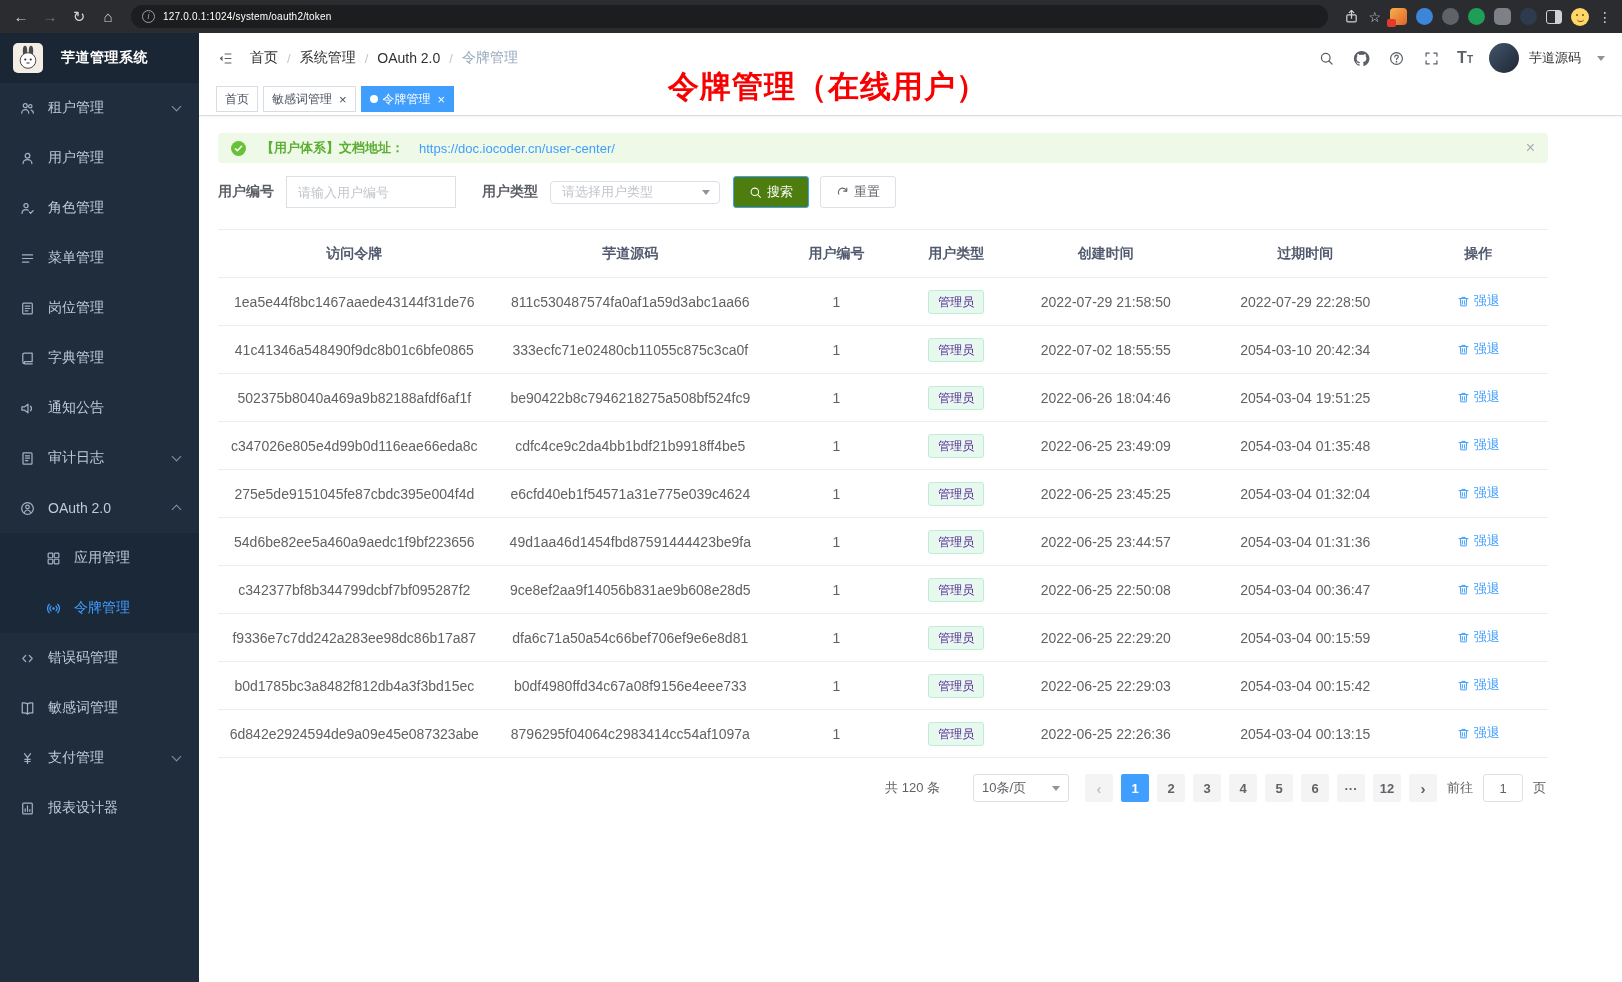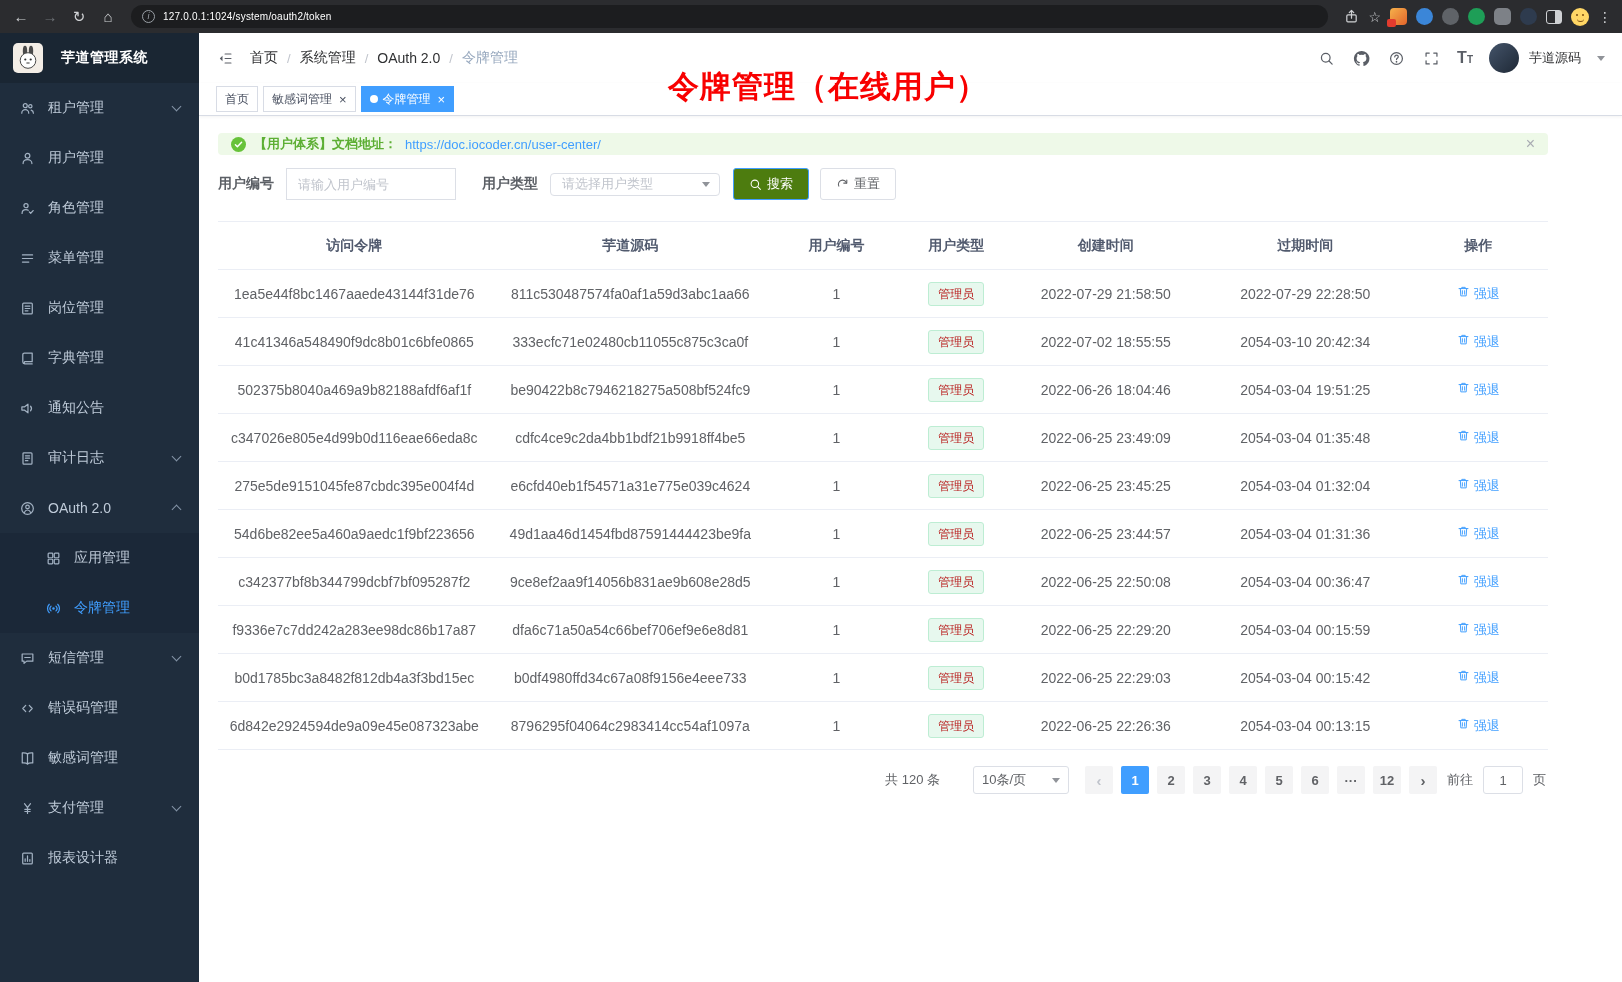--- a/index.html
+++ b/index.html
@@ -65,42 +65,42 @@
   
   .tags-bar{height:33px;display:flex;align-items:center;gap:5px;padding:0 17px;border-bottom:1px solid #d8dce5;box-shadow:0 1px 3px rgba(0,0,0,.05)}
   .tag{height:26px;display:inline-flex;align-items:center;gap:5px;padding:0 8px;border:1px solid #d8dce5;background:#fff;color:#495060;font-size:12px;cursor:pointer;white-space:nowrap}
   .tag .dot{width:8px;height:8px;border-radius:50%;background:#fff;display:inline-block;flex:none}
   .tag.active{background:#409eff;border-color:#409eff;color:#fff}
   .tag-close{font-size:13px;line-height:1;margin-left:2px;cursor:pointer}
 
   
   .content{padding:17px 19px}
   .content-inner{width:1330px}
-  .alert{height:22px;background:#eef9e8;border-radius:4px;display:flex;align-items:center;gap:8px;padding:0 13px;margin-bottom:13px}
+  .alert{height:30px;background:#eef9e8;border-radius:4px;display:flex;align-items:center;gap:15px;padding:0 13px;margin-bottom:13px}
   .alert-check{width:15px;height:15px;border-radius:50%;background:#67c23a;display:flex;align-items:center;justify-content:center;flex:none}
   .alert-text{color:#5daf34;font-size:13px;font-weight:700}
   .alert-link{color:#409eff;font-size:13px;text-decoration:none;cursor:pointer}
   .alert-close{margin-left:auto;color:#a8abb2;font-size:16px;line-height:1;cursor:pointer}
 
   .filter-row{display:flex;align-items:center;margin-bottom:21px}
   .f-label{font-size:14px;font-weight:700;color:#5c6066;margin-right:12px;white-space:nowrap}
   .f-input{width:170px;height:32px;border:1px solid #dcdfe6;border-radius:0;padding:0 11px;font-size:13px;color:#606266;outline:none;margin-right:26px;font-family:inherit}
   .f-input::placeholder{color:#c0c4cc}
   .f-select{width:170px;height:23px;border:1px solid #dcdfe6;border-radius:4px;padding:0 9px 0 11px;display:flex;align-items:center;justify-content:space-between;margin-right:13px;cursor:pointer}
   .f-placeholder{color:#c0c4cc;font-size:13px}
   .btn{height:32px;padding:0 15px;border-radius:3px;border:1px solid #dcdfe6;background:#fff;color:#606266;font-size:13px;display:inline-flex;align-items:center;gap:5px;cursor:pointer;font-family:inherit;margin-right:11px}
   .btn.primary{background:#4d7c0f;border-color:#409eff;color:#fff}
   .btn-icon{display:inline-flex;width:13px;height:13px;align-items:center;justify-content:center}
   .btn-icon svg{display:block}
 
   .data-table{width:100%;border-collapse:collapse;table-layout:fixed}
   .data-table th{height:48px;font-size:14px;font-weight:700;color:#515a6e;text-align:center;border-top:1px solid #ebeef5;border-bottom:1px solid #ebeef5;white-space:nowrap}
   .data-table td{height:48px;font-size:14px;color:#606266;text-align:center;border-bottom:1px solid #ebeef5;overflow:hidden;white-space:nowrap;text-overflow:ellipsis}
-  .tag-success{display:inline-block;height:24px;line-height:22px;padding:0 9px;font-size:12px;color:#b91c1c;background:#e7f8ee;border:1px solid #bdedd3;border-radius:3px}
-  .action-link{color:#409eff;font-size:13px;display:inline-flex;gap:4px;cursor:pointer}
+  .tag-success{display:inline-block;height:24px;line-height:22px;padding:0 9px;font-size:12px;color:#4c1d95;background:#e7f8ee;border:1px solid #bdedd3;border-radius:3px}
+  .action-link{color:#409eff;font-size:13px;display:inline-flex;align-items:center;gap:4px;cursor:pointer}
 
   .pagination{display:flex;align-items:center;justify-content:flex-end;gap:8px;margin-top:16px;font-size:13px;color:#606266}
   .pg-total{margin-right:25px;white-space:nowrap}
   .page-size{width:96px;height:28px;border:1px solid #dcdfe6;border-radius:3px;display:flex;align-items:center;justify-content:space-between;padding:0 8px;color:#606266;cursor:pointer;margin-right:8px;flex:none}
   .pg-pages{display:inline-flex;gap:8px}
   .pg-btn{min-width:28px;height:28px;padding:0 4px;border-radius:2px;background:#f4f4f5;display:inline-flex;align-items:center;justify-content:center;font-weight:600;color:#606266;cursor:pointer;flex:none}
   .pg-btn.active{background:#409eff;color:#fff}
   .pg-btn.arrow{font-size:15px}
   .pg-btn.arrow.disabled{color:#c0c4cc;cursor:default}
   .pg-goto-label{margin:0 2px;white-space:nowrap}
@@ -268,30 +268,20 @@
             <circle cx="8" cy="8" r="1.3" fill="currentColor" stroke="none"></circle>
             <path d="M5.4 5.4a3.7 3.7 0 000 5.2M10.6 5.4a3.7 3.7 0 010 5.2M3.5 3.5a6.4 6.4 0 000 9M12.5 3.5a6.4 6.4 0 010 9"></path>
           </svg>
         </span>
         <span class="mi-label">令牌管理</span>
 
       </div>
       <div class="menu-item">
         <span class="mi-icon">
           <svg viewBox="0 0 16 16" width="15" height="15" fill="none" stroke="currentColor" stroke-width="1.3" stroke-linecap="round" stroke-linejoin="round">
-            <path d="M2.3 3.2h11.4v7.6H7.2l-2.9 2.3v-2.3H2.3z"></path>
-            <path d="M5 6.9h6" stroke-width="1.1"></path>
-          </svg>
-        </span>
-        <span class="mi-label">短信管理</span>
-        <i class="chev show"></i>
-      </div>
-      <div class="menu-item">
-        <span class="mi-icon">
-          <svg viewBox="0 0 16 16" width="15" height="15" fill="none" stroke="currentColor" stroke-width="1.3" stroke-linecap="round" stroke-linejoin="round">
             <path d="M6.1 4.7L3 8l3.1 3.3M9.9 4.7L13 8l-3.1 3.3"></path>
           </svg>
         </span>
         <span class="mi-label">错误码管理</span>
 
       </div>
       <div class="menu-item">
         <span class="mi-icon">
           <svg viewBox="0 0 16 16" width="15" height="15" fill="none" stroke="currentColor" stroke-width="1.3" stroke-linecap="round" stroke-linejoin="round">
             <path d="M8 3.1C6.9 2.2 5.2 1.9 2.4 2.1v10.7c2.8-.2 4.5.1 5.6 1 1.1-.9 2.8-1.2 5.6-1V2.1C10.8 1.9 9.1 2.2 8 3.1z"></path>

